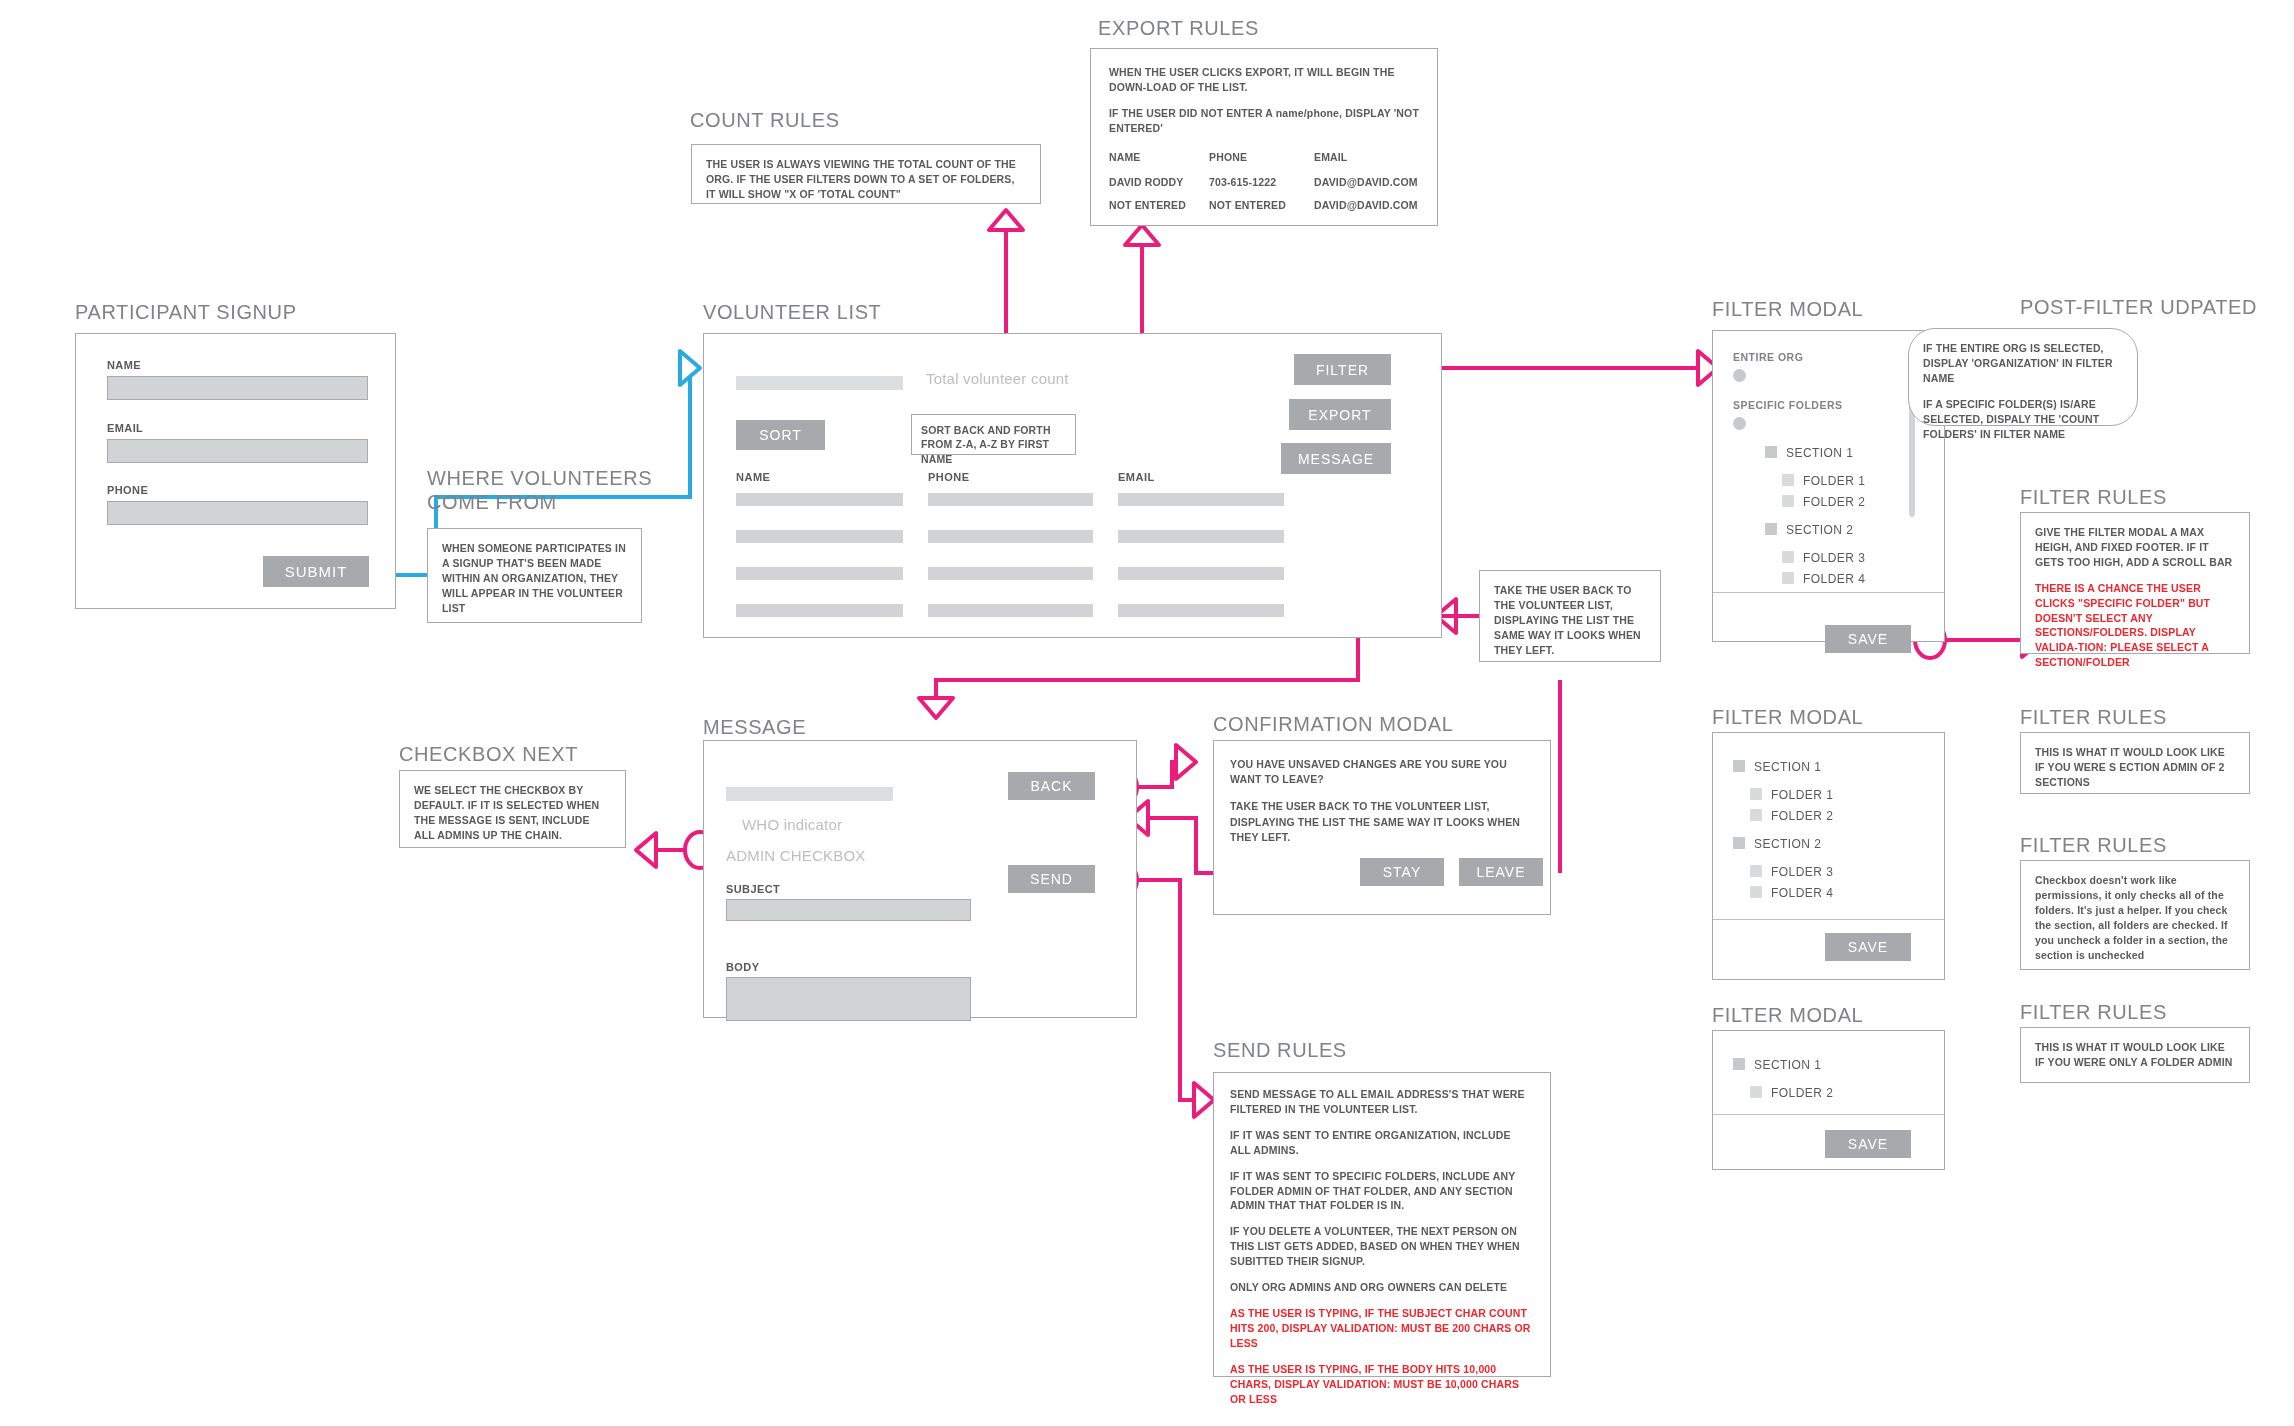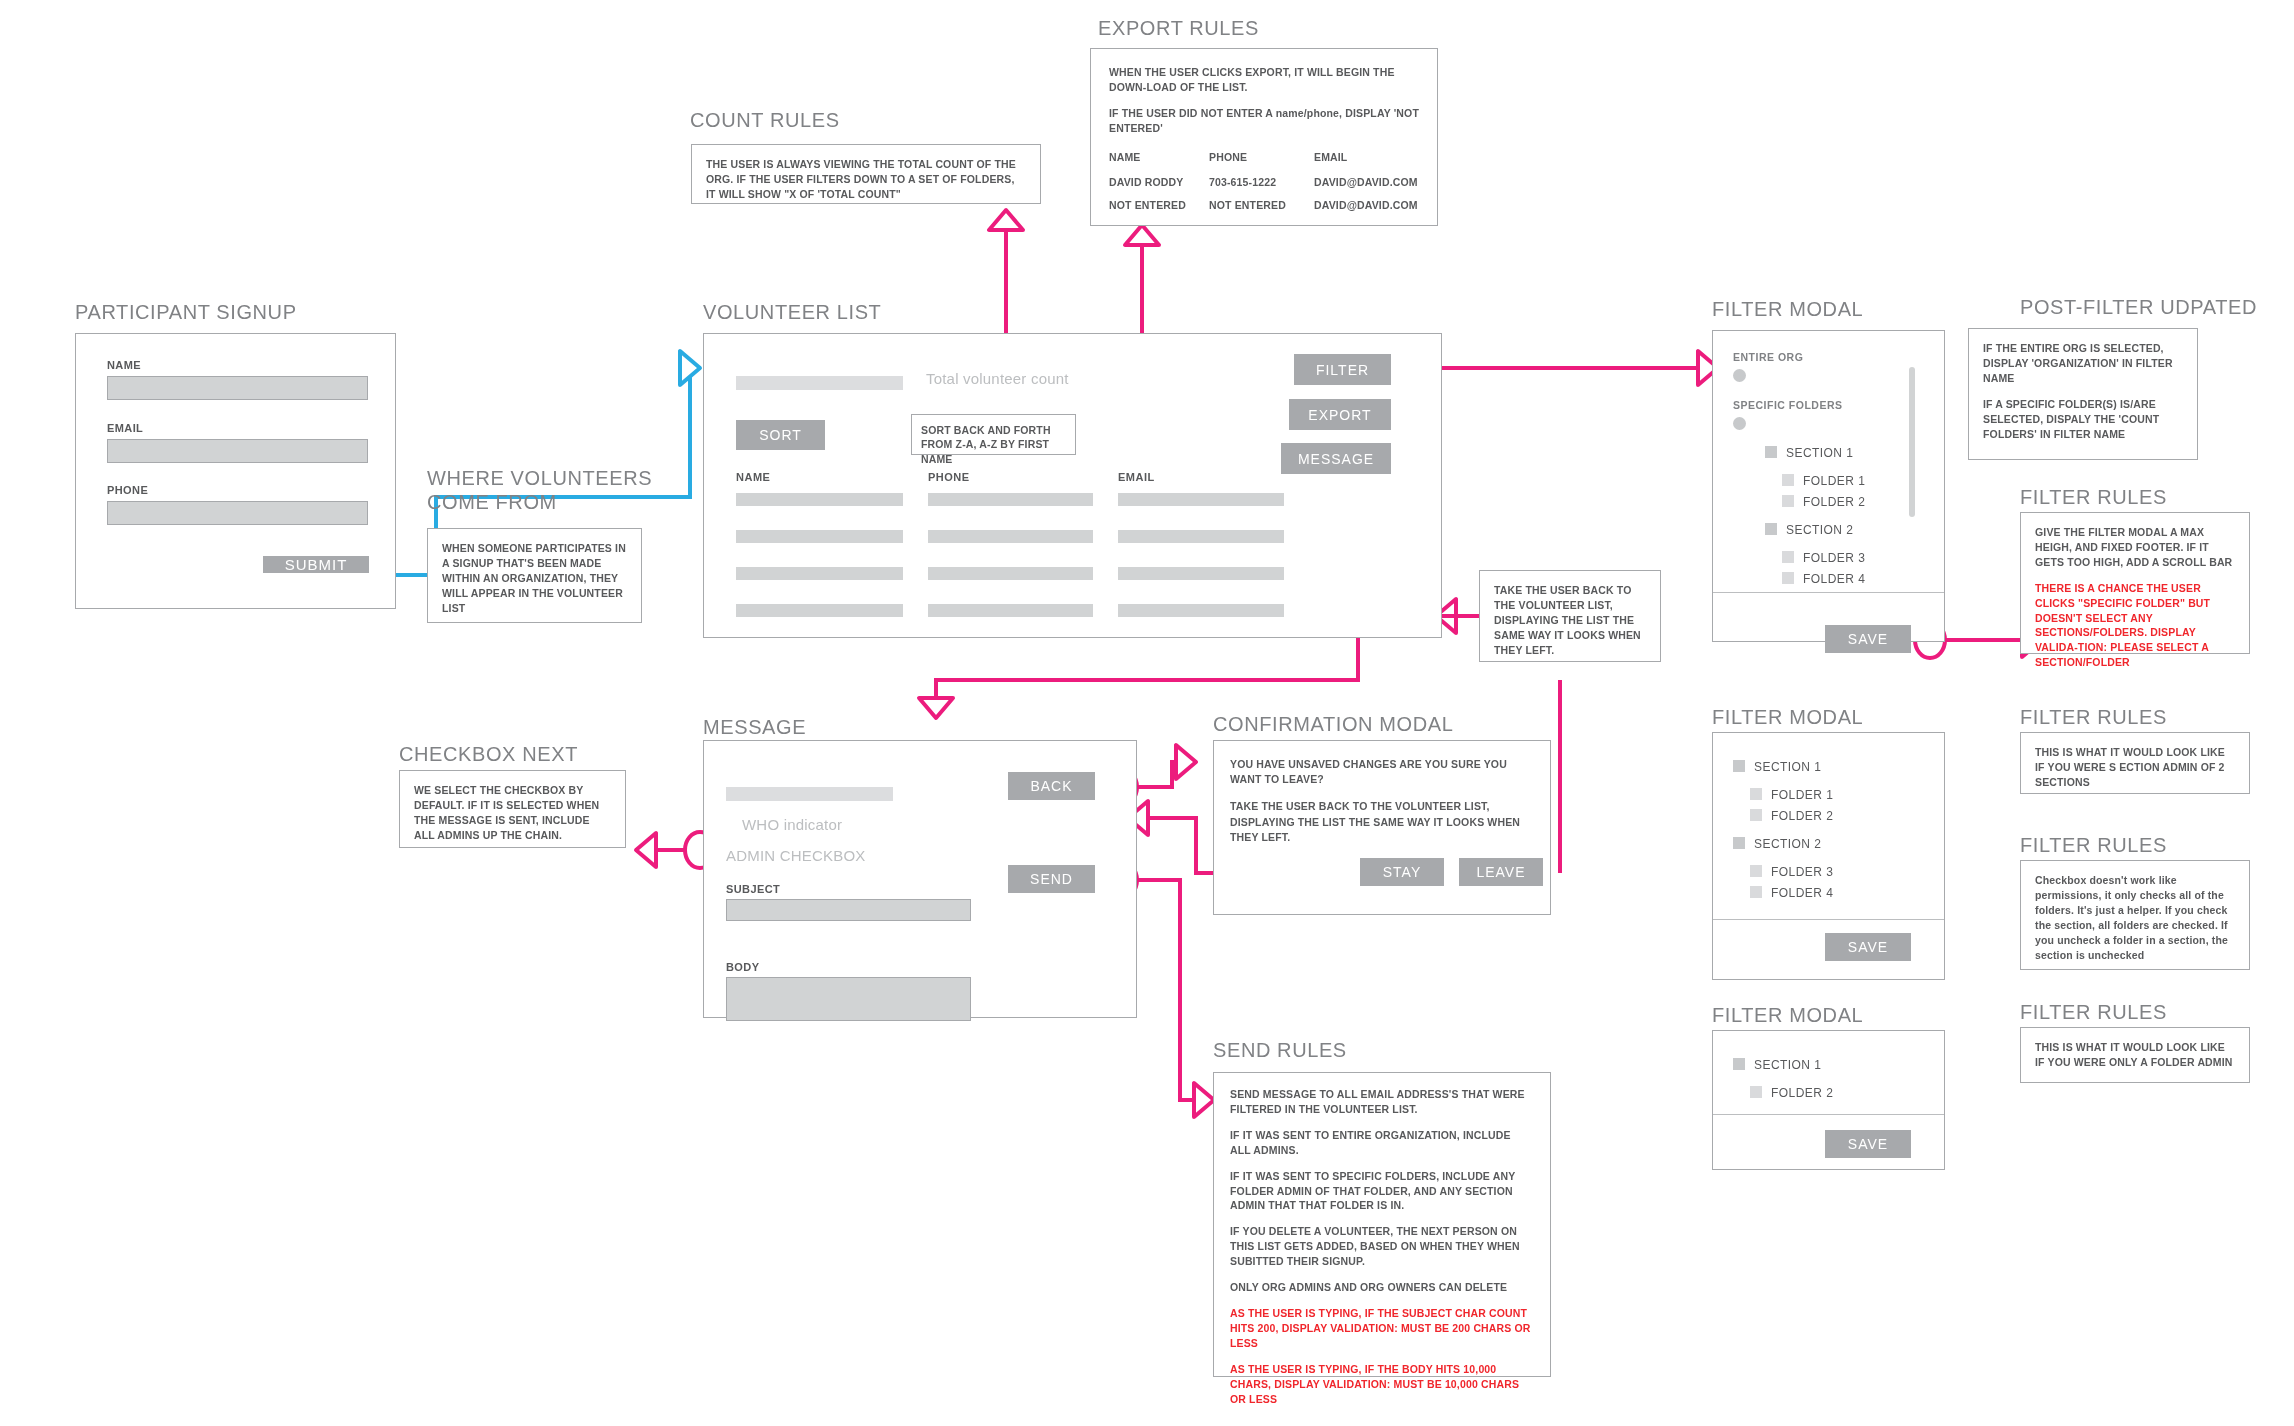--- a/index.html
+++ b/index.html
@@ -175,21 +175,21 @@
   <div class="panel" style="left:75px;top:333px;width:321px;height:276px;">
     <div class="field-label" style="left:31px;top:25px;">NAME</div>
     <div class="field-box" style="left:31px;top:42px;width:261px;height:24px;"></div>
 
     <div class="field-label" style="left:31px;top:88px;">EMAIL</div>
     <div class="field-box" style="left:31px;top:105px;width:261px;height:24px;"></div>
 
     <div class="field-label" style="left:31px;top:150px;">PHONE</div>
     <div class="field-box" style="left:31px;top:167px;width:261px;height:24px;"></div>
 
-    <div class="btn" style="left:187px;top:222px;width:106px;height:17px;">SUBMIT</div>
+    <div class="btn" style="left:187px;top:222px;width:106px;height:31px;">SUBMIT</div>
   </div>
 
   <div class="sec-title" style="left:427px;top:466px;">WHERE VOLUNTEERS
 COME FROM</div>
   <div class="note" style="left:427px;top:528px;width:215px;height:95px;">
     <p>WHEN SOMEONE PARTICIPATES IN A SIGNUP THAT'S BEEN MADE WITHIN AN ORGANIZATION, THEY WILL APPEAR IN THE VOLUNTEER LIST</p>
   </div>
 
   <div class="sec-title" style="left:703px;top:300px;">VOLUNTEER LIST</div>
   <div class="panel" style="left:703px;top:333px;width:739px;height:305px;">
@@ -250,21 +250,21 @@
     <div class="fm-item" style="left:90px;top:220px;">FOLDER 3</div>
     <div class="cbx lt" style="left:69px;top:241px;"></div>
     <div class="fm-item" style="left:90px;top:241px;">FOLDER 4</div>
 
     <div class="scrollbar" style="left:196px;top:36px;height:150px;"></div>
     <div class="fm-divider" style="left:0;top:261px;width:231px;"></div>
   </div>
   <div class="btn small" style="left:1825px;top:625px;width:86px;height:28px;">SAVE</div>
 
   <div class="sec-title" style="left:2020px;top:295px;">POST-FILTER UDPATED</div>
-  <div class="note" style="left:1968px;top:328px;width:230px;height:132px;">
+  <div class="note" style="left:1908px;top:328px;width:230px;height:98px;border-radius:27px;">
     <p>IF THE ENTIRE ORG IS SELECTED, DISPLAY 'ORGANIZATION' IN FILTER NAME</p>
     <p>IF A SPECIFIC FOLDER(S) IS/ARE SELECTED, DISPALY THE 'COUNT FOLDERS' IN FILTER NAME</p>
   </div>
 
   <div class="sec-title" style="left:2020px;top:485px;">FILTER RULES</div>
   <div class="note" style="left:2020px;top:512px;width:230px;height:142px;">
     <p>GIVE THE FILTER MODAL A MAX HEIGH, AND FIXED FOOTER. IF IT GETS TOO HIGH, ADD A SCROLL BAR</p>
     <p class="red">THERE IS A CHANCE THE USER CLICKS "SPECIFIC FOLDER" BUT DOESN'T SELECT ANY SECTIONS/FOLDERS. DISPLAY VALIDA-TION: PLEASE SELECT A SECTION/FOLDER</p>
   </div>
 

